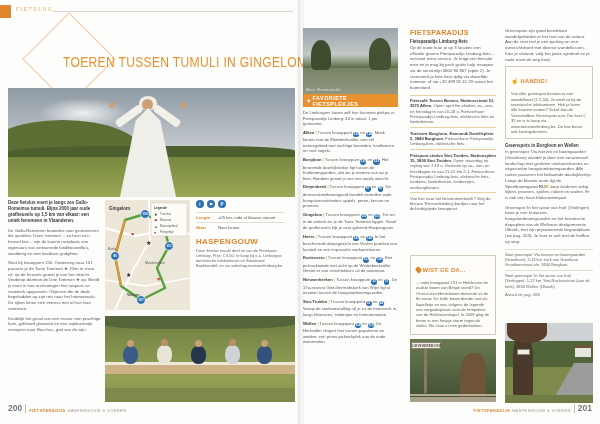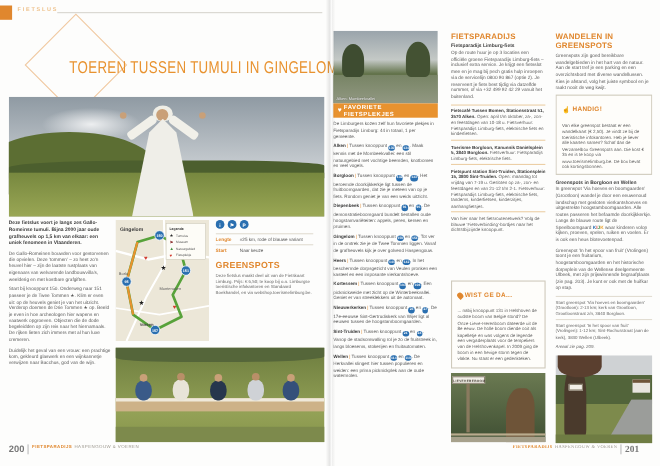--- a/index.html
+++ b/index.html
@@ -69,21 +69,21 @@
          transform:rotate(-45deg);margin-right:2px;vertical-align:middle;}
   .hand-glyph{color:#e0872e;font-size:6px;margin-right:2px;vertical-align:middle;}
   .note-box p{font-size:4.1px;color:#5f5f5f;line-height:1.32;margin:2px 0 0 0;}
 
   #banner{left:303px;top:94px;width:95px;height:13px;background:#e8922f;color:#fff;
           display:flex;align-items:center;padding:0 4px;}
   #banner .heart{font-size:6px;margin-right:2px;}
   #banner .txt{font-size:5.4px;font-weight:bold;letter-spacing:.5px;}
 
   
-  .footer{top:403px;display:flex;align-items:flex-start;font-size:4px;color:#9a958c;}
+  .footer{top:403px;display:flex;align-items:flex-end;font-size:4px;color:#9a958c;}
   .footer .num{font-size:8.5px;color:#777;font-weight:bold;}
   .footer .bar{display:inline-block;width:0;height:9px;border-left:.5px solid #bbb;margin:0 3px;align-self:center;}
   .footer .acc{color:#e0872e;font-weight:bold;letter-spacing:.4px;}
   .footer .rest{margin-left:2px;letter-spacing:.4px;}
 
   
   .caption{position:absolute;left:3px;bottom:2px;color:#fff;font-size:3.6px;text-shadow:0 0 1px rgba(0,0,0,.7);}
   .sign{position:absolute;background:#f2efe8;border:.5px solid #8d8574;color:#4a4438;
         font-size:2.9px;font-weight:bold;text-align:center;line-height:7px;letter-spacing:.3px;}
 </style>
@@ -175,21 +175,21 @@
       <span class="picon">P</span>
     </div>
     <div class="kv">
       <span class="k">Lengte</span>
       <span class="v">±25 km, rode of blauwe variant</span>
     </div>
     <div class="kv">
       <span class="k">Start</span>
       <span class="v">Naar keuze</span>
     </div>
-    <div class="h-prak">GREENSPOTS</div>
+    <div class="h-prak">HASPENGOUW</div>
     <p class="small-p">Deze fietslus maakt deel uit van de Fietskaart Limburg. Prijs: € 6,50; te koop bij o.a. Limburgse toeristische infokantoren en Standaard Boekhandel, en via webshop.toerismelimburg.be.</p>
   </div>
 
   <div class="abs ph" style="left:105px;top:316px;width:190px;height:86px;">
     <div class="abs" style="inset:0;background:linear-gradient(#6d7d3f,#93a156 70%,#87944b);"></div>
     <div class="abs" style="left:0;top:0;width:190px;height:13px;background:#55663a;border-radius:0 0 40% 30%;"></div>
     <div class="abs" style="left:0;top:46px;width:190px;height:12px;background:#cdb288;"></div>
     <div class="abs" style="left:0;top:46px;width:190px;height:3px;background:#efe9da;"></div>
     <div class="abs" style="left:18px;top:30px;width:15px;height:18px;background:#3a5a88;border-radius:45%;"></div>
     <div class="abs" style="left:22px;top:24px;width:7px;height:7px;background:#c9a078;border-radius:50%;"></div>
@@ -254,21 +254,20 @@
   <div class="abs ph" style="left:410px;top:339px;width:86px;height:63px;">
     <div class="abs" style="inset:0;background:linear-gradient(#6b7a52,#3f4f33);"></div>
     <div class="abs" style="left:50px;top:14px;width:26px;height:49px;background:#6e5438;border-radius:45% 35% 0 0;"></div>
     <div class="abs" style="left:14px;top:8px;width:3px;height:46px;background:#8a7a5f;"></div>
     <div class="sign" style="left:1px;top:3px;width:30px;height:7px;">LIEVEHEREBOOM</div>
     <div class="abs" style="left:0;bottom:6px;width:86px;height:2px;background:#b9ab8e;"></div>
     <div class="abs" style="left:0;bottom:0;width:86px;height:5px;background:#a7a18c;"></div>
   </div>
 
   <div class="abs" id="col-c">
-    <div class="col-head">WANDELEN IN GREENSPOTS</div>
     <p class="body-p">Greenspots zijn goed bereikbare wandelgebieden in het hart van de natuur. Aan de start tref je een parking en een overzichtsbord met diverse wandellussen. Kies je afstand, volg het juiste symbool en je raakt nooit de weg kwijt.</p>
     <div class="note-box" style="margin:2px 0 4px 0;">
       <span class="hand-glyph">☝</span><span class="note-title">HANDIG!</span>
       <p>Van elke greenspot bestaat er een wandelkaart (€ 2,50). Je vindt ze bij de toeristische infokantoren. Heb je liever alle kaarten samen? Schaf dan de Verzamelbox Greenspots aan. Die kost € 35 en is te koop via www.toerismelimburg.be. De box bevat ook kortingsbonnen.</p>
     </div>
     <div class="sub-b">Greenspots in Borgloon en Wellen</div>
     <p class="body-p kijk"><span>In greenspot 'Via hoeves en boomgaarden' (Grootloon) wandel je door een eeuwenoud landschap met gesloten vierkantshoeves en uitgestrekte hoogstamboomgaarden. Alle routes passeren het befaamde doorkijkkerkje. Langs de blauwe route ligt de Speelboomgaard </span><span style="color:#2a6fb0;font-weight:bold">K</span><span style="color:#d23b2f;font-weight:bold">I</span><span style="color:#3f8f3f;font-weight:bold">J</span><span style="color:#e8a02a;font-weight:bold">K</span><span> waar kinderen volop kijken, proeven, spelen, ruiken en voelen. Er is ook een heus blotevoetenpad.</span></p>
     <p class="body-p">Greenspot 'In het spoor van fruit' (Vrolingen) toont je een fruitarium, hoogstamboomgaarden en het historische dorpsplein van de Wellense deelgemeente Ulbeek, met zijn prijswinnende begraafplaats (zie pag. 203). Je kunt er ook met de huifkar op stap.</p>
     <p class="small-p" style="border-top:.5px solid #e2ddd2;padding-top:2px;">Start greenspot 'Via hoeves en boomgaarden' (Grootloon): 2-13 km; kerk van Grootloon, Grootloonstraat z/n, 3840 Borgloon.</p>
     <p class="small-p" style="border-top:.5px solid #e2ddd2;padding-top:2px;">Start greenspot 'In het spoor van fruit' (Vrolingen): 1-12 km; Sint-Rochusstraat (aan de kerk), 3830 Wellen (Ulbeek).</p>
@@ -278,21 +277,21 @@
   <div class="abs ph" style="left:505px;top:323px;width:88px;height:80px;">
     <div class="abs" style="inset:0;background:linear-gradient(#cfd2d4 0 22%,#52643a 22% 55%,#7d8a4c 55% 100%);"></div>
     <div class="abs" style="left:46px;top:40px;width:42px;height:40px;background:#9b9d9a;clip-path:polygon(100% 0,100% 100%,0 100%,55% 0);"></div>
     <div class="abs" style="left:70px;top:22px;width:16px;height:12px;background:#e8e5df;border-top:3px solid #6e5438;"></div>
     <div class="abs" style="left:8px;top:10px;width:20px;height:64px;background:#4a3a2c;border-radius:40% 40% 10% 10%;"></div>
     <div class="abs" style="left:2px;top:0;width:40px;height:20px;background:#5a3f2f;border-radius:0 0 50% 50%;"></div>
     <div class="sign" style="left:12px;top:26px;width:13px;height:6px;line-height:5.5px;font-size:2.2px;"></div>
     <div class="abs" style="left:0;bottom:0;width:88px;height:8px;background:#6f7c43;"></div>
   </div>
 
-  <div class="abs footer" style="right:19px;font-family:Liberation Serif, serif;">
+  <div class="abs footer" style="right:8px;">
     <span class="acc">FIETSPARADIJS</span>
     <span class="rest">HASPENGOUW &amp; VOEREN</span>
     <span class="bar"></span>
     <span class="num">201</span>
   </div>
 
   <div class="abs" id="fold"></div>
 </div>
 
 </body></html>

